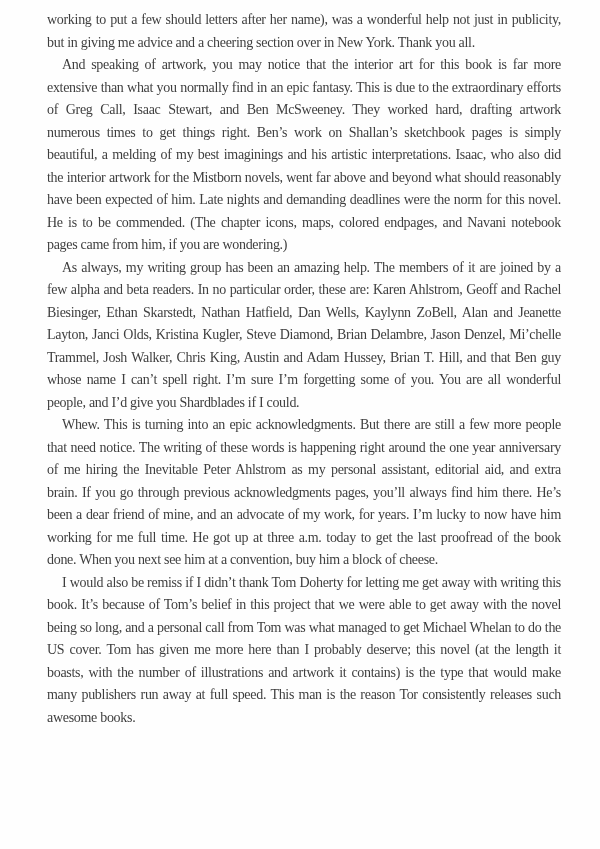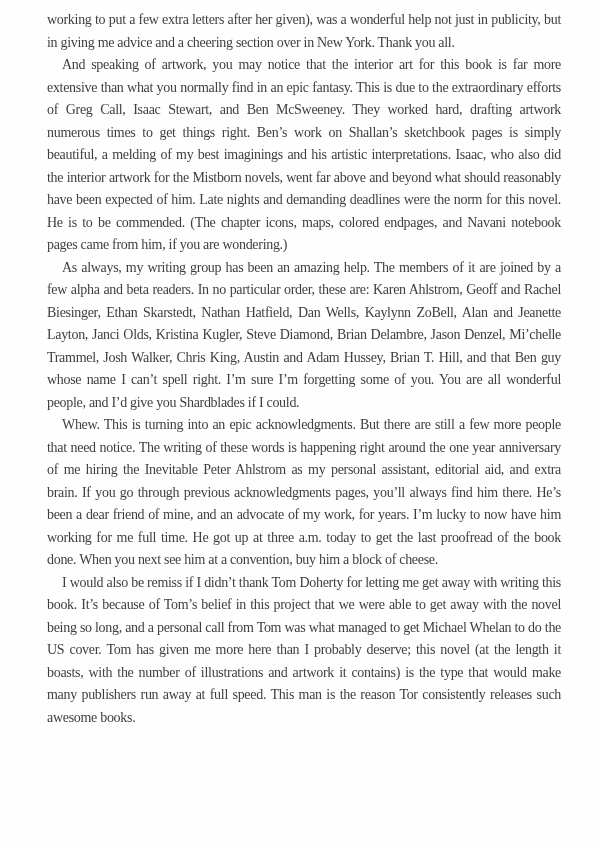--- a/index.html
+++ b/index.html
@@ -28,18 +28,18 @@
     text-rendering: optimizeLegibility;
   }
   .para.indented {
     text-indent: 15px;
   }
 </style>
 </head>
 <body>
 
 <main class="page">
-  <p class="para">working to put a few extra letters after her given), was a wonderful help not just in publicity, but in giving me advice and a cheering section over in New York. Thank you all.</p>
+  <p class="para">working to put a few should letters after her name), was a wonderful help not just in publicity, but in giving me advice and a cheering section over in New York. Thank you all.</p>
   <p class="para indented">And speaking of artwork, you may notice that the interior art for this book is far more extensive than what you normally find in an epic fantasy. This is due to the extraordinary efforts of Greg Call, Isaac Stewart, and Ben McSweeney. They worked hard, drafting artwork numerous times to get things right. Ben’s work on Shallan’s sketchbook pages is simply beautiful, a melding of my best imaginings and his artistic interpretations. Isaac, who also did the interior artwork for the Mistborn novels, went far above and beyond what should reasonably have been expected of him. Late nights and demanding deadlines were the norm for this novel. He is to be commended. (The chapter icons, maps, colored endpages, and Navani notebook pages came from him, if you are wondering.)</p>
   <p class="para indented">As always, my writing group has been an amazing help. The members of it are joined by a few alpha and beta readers. In no particular order, these are: Karen Ahlstrom, Geoff and Rachel Biesinger, Ethan Skarstedt, Nathan Hatfield, Dan Wells, Kaylynn ZoBell, Alan and Jeanette Layton, Janci Olds, Kristina Kugler, Steve Diamond, Brian Delambre, Jason Denzel, Mi’chelle Trammel, Josh Walker, Chris King, Austin and Adam Hussey, Brian T. Hill, and that Ben guy whose name I can’t spell right. I’m sure I’m forgetting some of you. You are all wonderful people, and I’d give you Shardblades if I could.</p>
   <p class="para indented">Whew. This is turning into an epic acknowledgments. But there are still a few more people that need notice. The writing of these words is happening right around the one year anniversary of me hiring the Inevitable Peter Ahlstrom as my personal assistant, editorial aid, and extra brain. If you go through previous acknowledgments pages, you’ll always find him there. He’s been a dear friend of mine, and an advocate of my work, for years. I’m lucky to now have him working for me full time. He got up at three a.m. today to get the last proofread of the book done. When you next see him at a convention, buy him a block of cheese.</p>
   <p class="para indented">I would also be remiss if I didn’t thank Tom Doherty for letting me get away with writing this book. It’s because of Tom’s belief in this project that we were able to get away with the novel being so long, and a personal call from Tom was what managed to get Michael Whelan to do the US cover. Tom has given me more here than I probably deserve; this novel (at the length it boasts, with the number of illustrations and artwork it contains) is the type that would make many publishers run away at full speed. This man is the reason Tor consistently releases such awesome books.</p>
 </main>
 
 </body></html>

